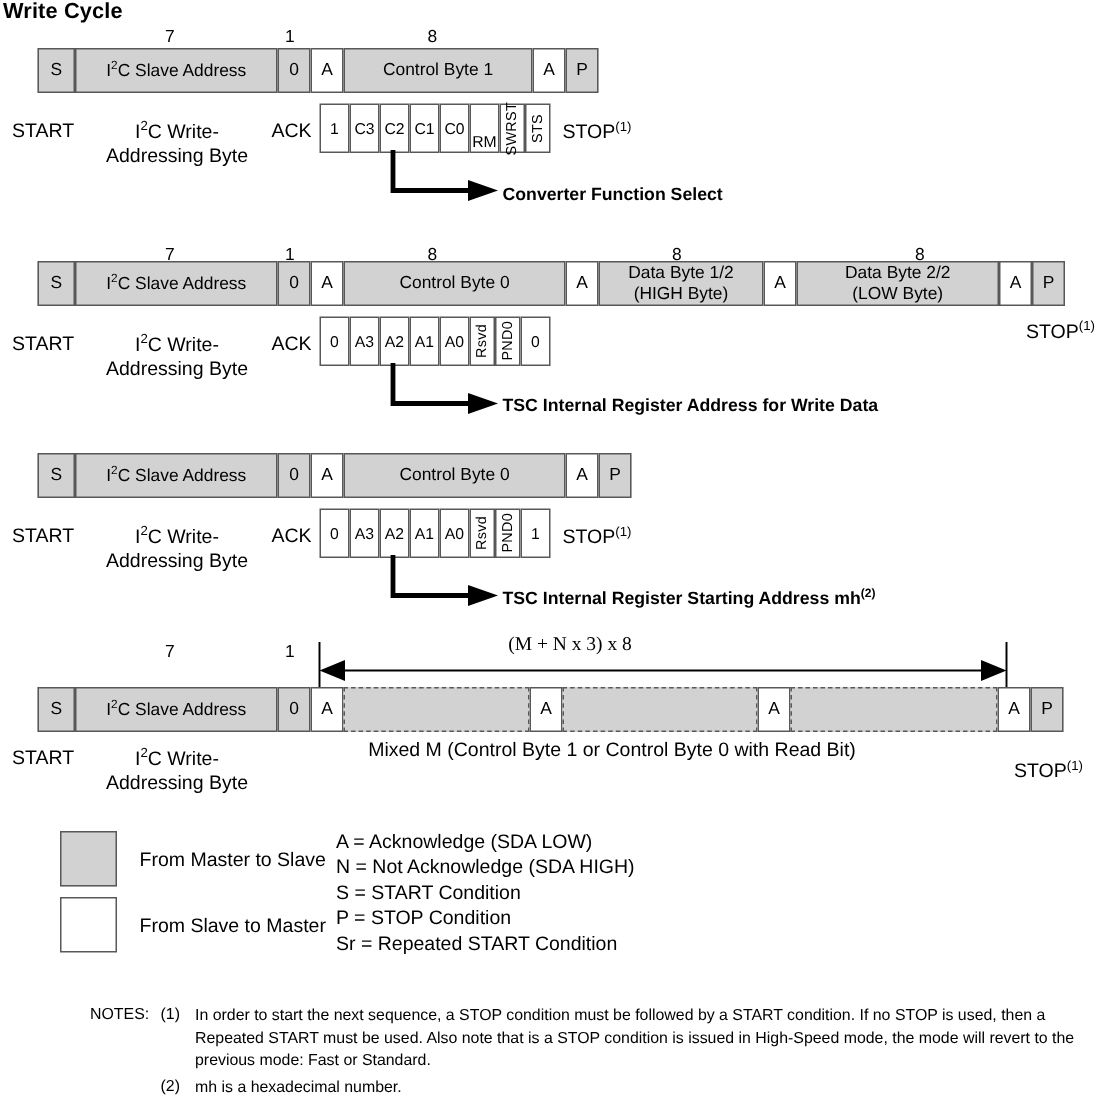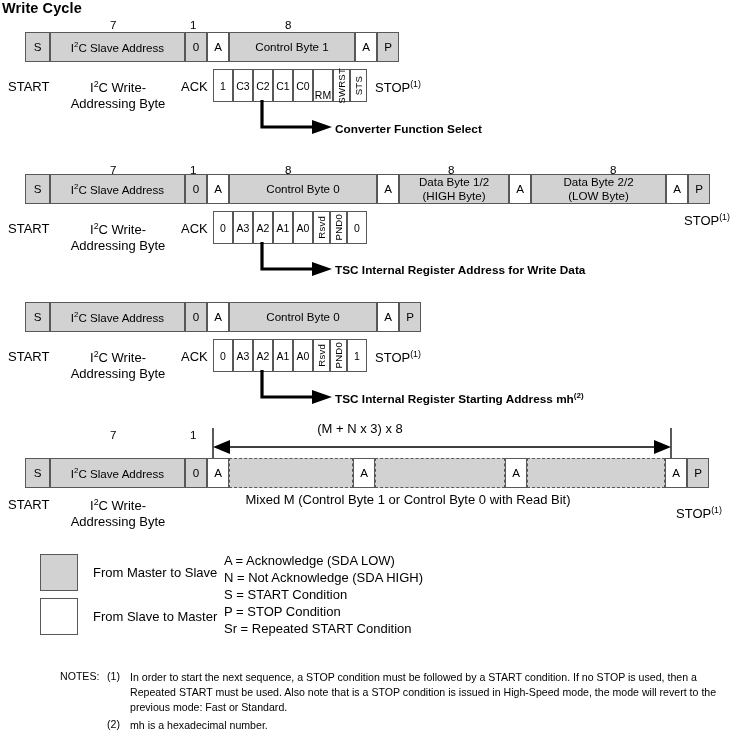--- a/index.html
+++ b/index.html
@@ -317,21 +317,21 @@
 
   <svg class="elbow" style="left:258px; top:370px;" width="90" height="36">
     <path d="M 4 0 L 4 27 L 56 27" stroke="#000" stroke-width="3.2" fill="none"></path>
     <polygon points="54,20 74,27 54,34" fill="#000"></polygon>
   </svg>
   <div class="lbl bold" style="left:335px; top:391px;"><span>TSC Internal Register Starting Address mh</span><sup>(2)</sup></div>
 
   <div class="lbl num" style="left:110px; top:428px;">7</div>
   <div class="lbl num" style="left:190px; top:428px;">1</div>
 
-  <div class="lbl ctr" style="left:360px; top:421px; width:140px; margin-left:-70px;">(M + N x 3) x 8</div>
+  <div class="lbl ctr" style="left:380px; top:421px; width:140px; margin-left:-70px;font-family:Liberation Serif, serif;">(M + N x 3) x 8</div>
   <svg class="spanarrow" style="left:208px; top:428px;" width="480" height="38">
     <line x1="5" y1="0" x2="5" y2="36" stroke="#000" stroke-width="1.3"></line>
     <line x1="463" y1="0" x2="463" y2="36" stroke="#000" stroke-width="1.3"></line>
     <line x1="8" y1="19" x2="460" y2="19" stroke="#000" stroke-width="1.4"></line>
     <polygon points="22,12 5,19 22,26" fill="#000"></polygon>
     <polygon points="446,12 463,19 446,26" fill="#000"></polygon>
   </svg>
 
   <div class="cell gray" style="left:25px; top:458px; width:25px; height:30px;">
       <span>S</span>

